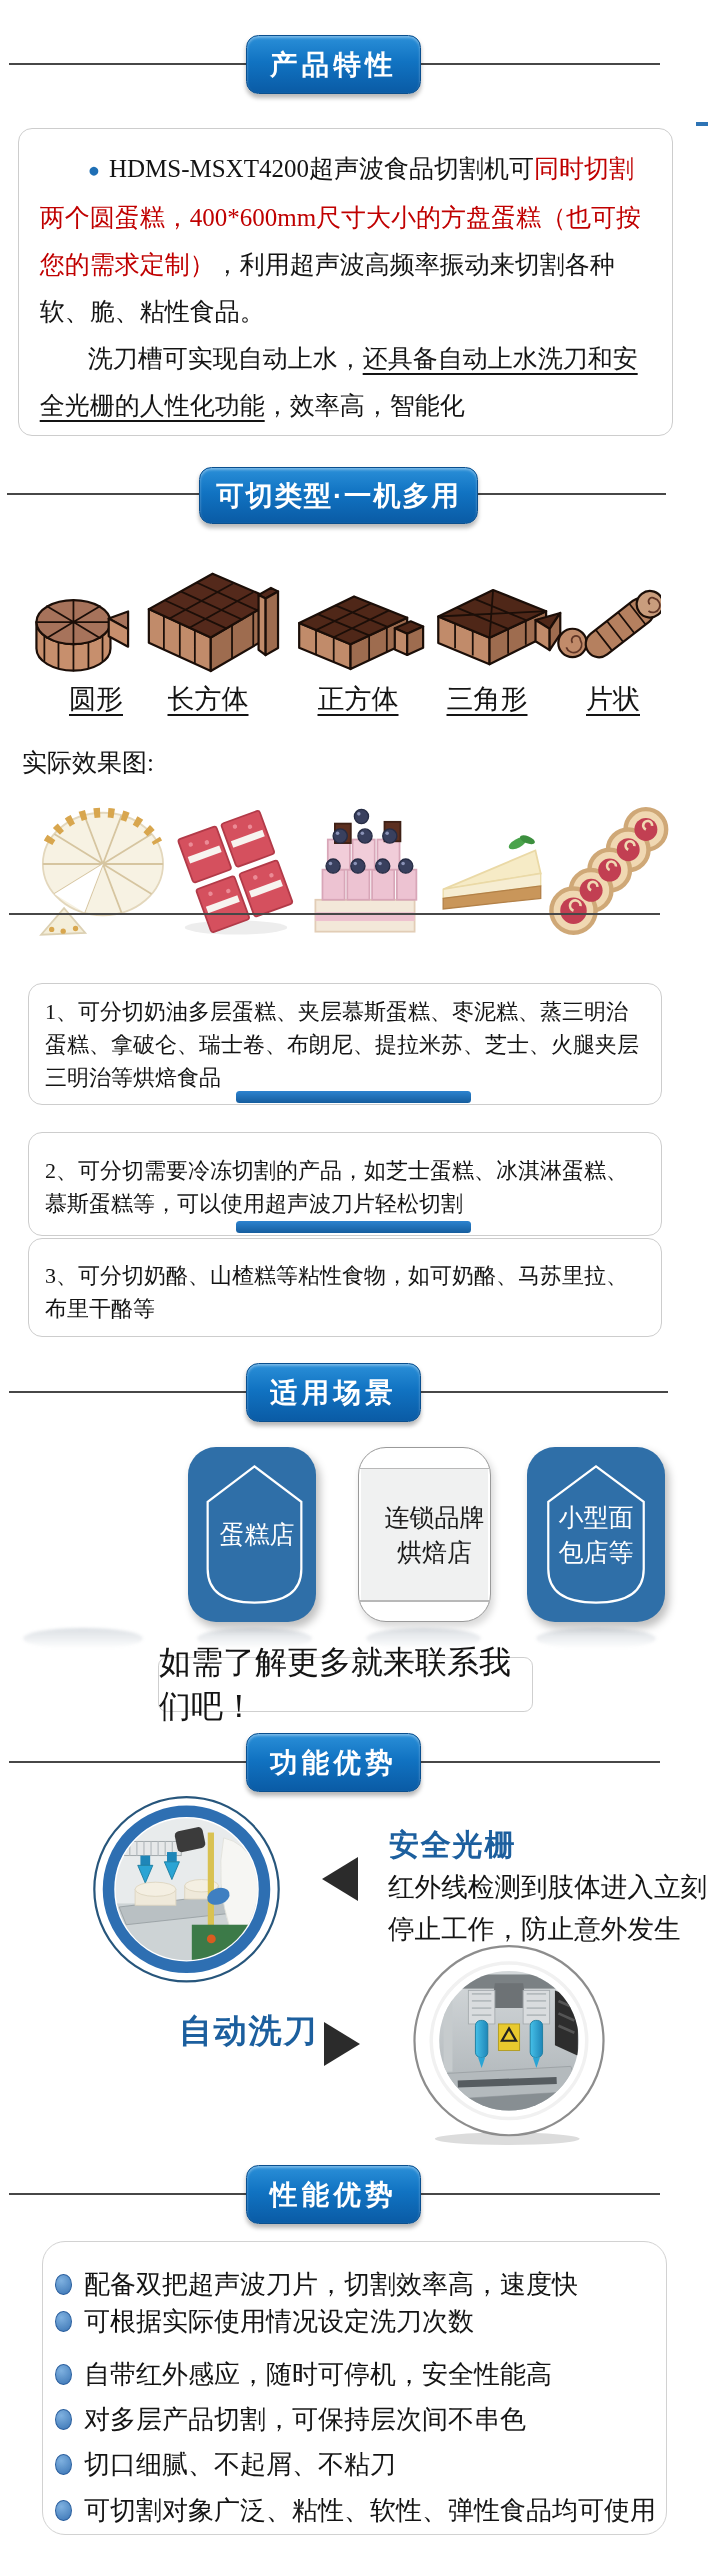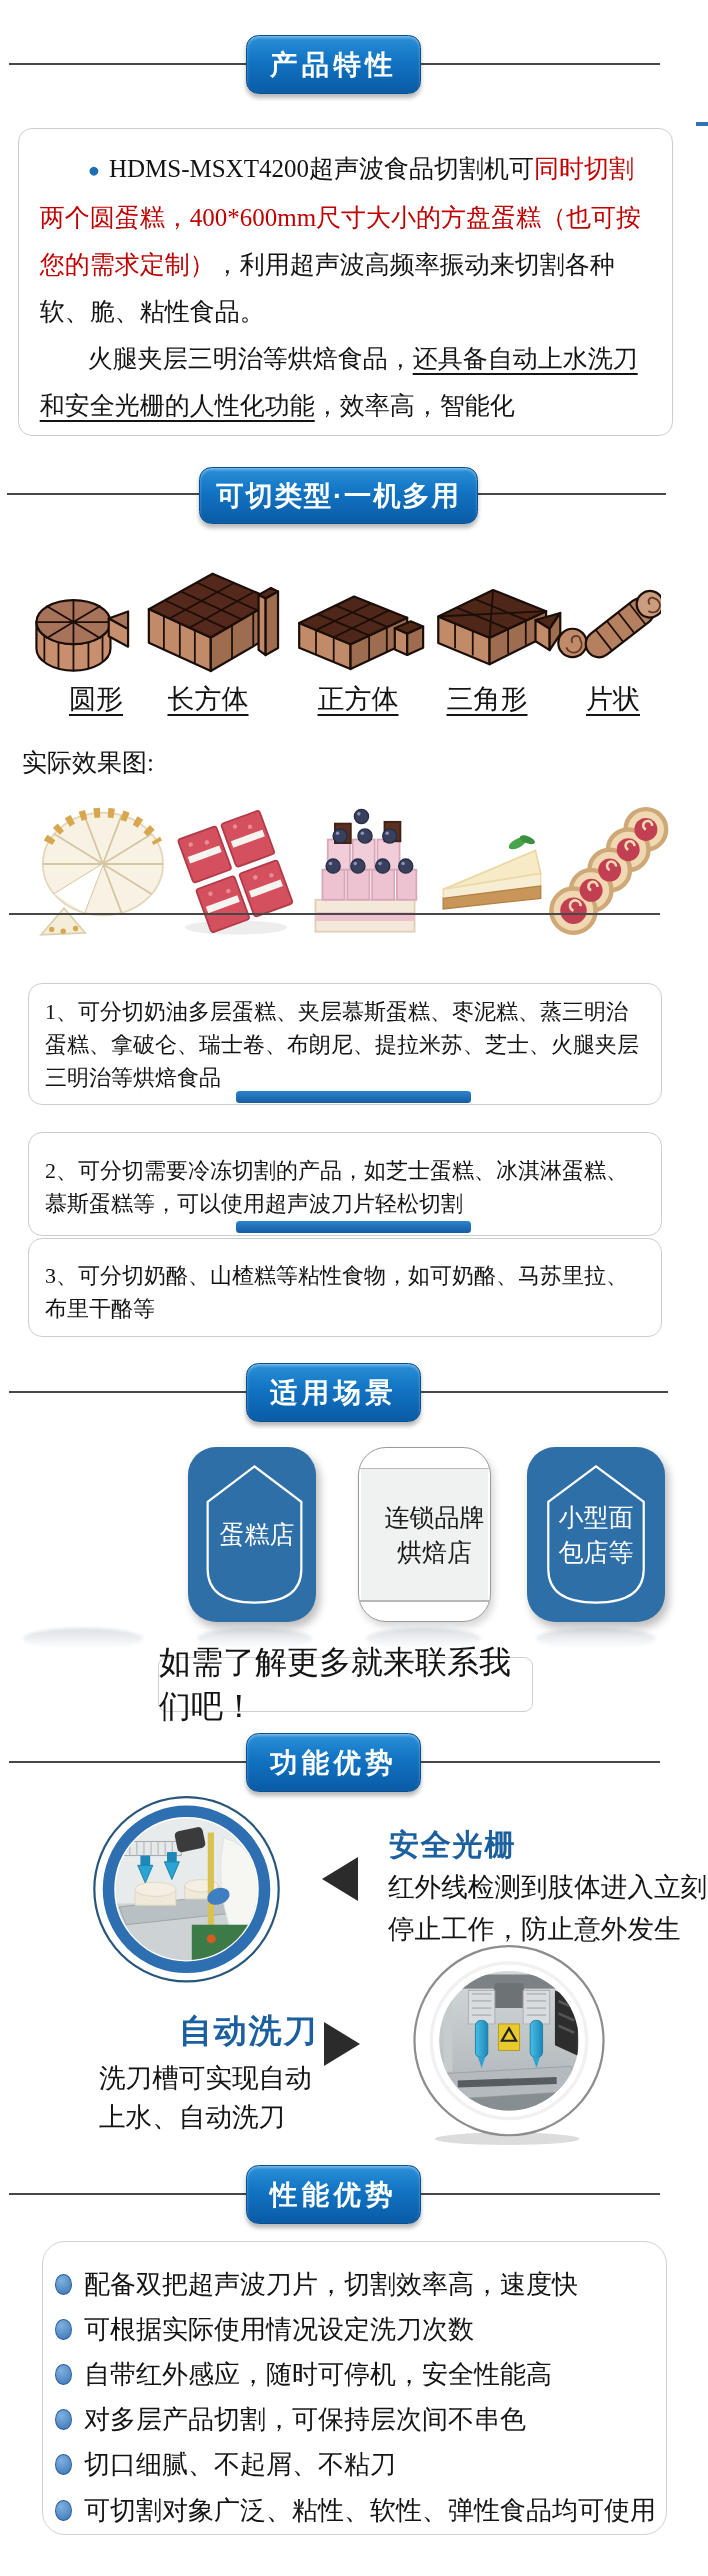--- a/index.html
+++ b/index.html
@@ -61,21 +61,21 @@
 <div id="page">
 
   <div class="rule" style="top:63px;left:8.9px;width:651px;"></div>
   <div class="badge" style="left:246px;top:35px;width:173px;">
     <span>产品特性</span>
   </div>
   <div class="bluedash" style="left:696px;top:122px;width:12.4px;height:4.4px;"></div>
 
   <div class="card intro-card">
     <p><span class="dotblue">●</span><span>HDMS-MSXT4200超声波食品切割机可</span><span class="red">同时切割两个圆蛋糕，400*600mm尺寸大小的方盘蛋糕（也可按您的需求定制）</span><span>，利用超声波高频率振动来切割各种软、脆、粘性食品。</span></p>
-    <p><span>火腿夹层三明治等烘焙食品，</span><span class="ul">还具备自动上水洗刀和安全光栅的人性化功能</span><span>，效率高，智能化</span></p>
+    <p><span>洗刀槽可实现自动上水，</span><span class="ul">还具备自动上水洗刀和安全光栅的人性化功能</span><span>，效率高，智能化</span></p>
   </div>
 
   <div class="rule" style="top:493px;left:7px;width:659px;"></div>
   <div class="badge" style="left:199px;top:467px;width:277px;height:55px;letter-spacing:1.8px;">
     <span>可切类型·一机多用</span>
   </div>
 
   <svg class="abs" style="left:31px;top:578px;" width="99" height="104" viewBox="0 0 112 118">
     <g stroke="#1b0e08" stroke-width="2.5" stroke-linejoin="round" stroke-linecap="round">
       <path d="M6 50 L6 80 A42 25 0 0 0 90 80 L90 50 A42 25 0 0 1 6 50 Z" fill="#c78f6d"></path>
@@ -337,21 +337,20 @@
       <circle cx="138" cy="168" r="5" fill="#d85c20"></circle>
     </g>
   </svg>
 
   <div class="feat-title" style="left:389px;top:1825px;font-size:30px;">安全光栅</div>
   <div class="tri-left" style="left:322px;top:1857px;"></div>
   <div class="feat-desc" style="left:388px;top:1866px;width:326px;">红外线检测到肢体进入立刻停止工作，防止意外发生</div>
 
   <div class="feat-title" style="left:179px;top:2009px;font-size:33px;">自动洗刀</div>
   <div class="tri-right" style="left:324px;top:2022px;"></div>
-  <div class="feat-desc" style="left:99px;top:2059px;width:223px;line-height:39px;">洗刀槽可实现自动上水、自动洗刀</div>
 
   <svg class="abs" style="left:403px;top:1939px;" width="212" height="207" viewBox="0 0 240 234">
     <defs>
       <clipPath id="clipB">
           <circle cx="120" cy="115" r="79"></circle>
         </clipPath>
       <linearGradient id="bgB" x1="0" y1="0" x2="0" y2="1">
         <stop offset="0" stop-color="#d7dbdd"></stop>
           <stop offset="1" stop-color="#a4abaf"></stop>
       </linearGradient>
@@ -393,21 +392,21 @@
   <div class="rule" style="top:2193px;left:8.9px;width:651px;"></div>
   <div class="badge" style="left:246px;top:2165px;width:173px;">
     <span>性能优势</span>
   </div>
 
   <div class="card perf-card">
     <div class="perf-row" style="top:25px;">
       <span class="perf-dot"></span>
       <span class="perf-txt">配备双把超声波刀片，切割效率高，速度快</span>
     </div>
-    <div class="perf-row" style="top:70px;">
+    <div class="perf-row" style="top:62px;">
       <span class="perf-dot"></span>
       <span class="perf-txt">可根据实际使用情况设定洗刀次数</span>
     </div>
     <div class="perf-row" style="top:115px;">
       <span class="perf-dot"></span>
       <span class="perf-txt">自带红外感应，随时可停机，安全性能高</span>
     </div>
     <div class="perf-row" style="top:160px;">
       <span class="perf-dot"></span>
       <span class="perf-txt">对多层产品切割，可保持层次间不串色</span>

